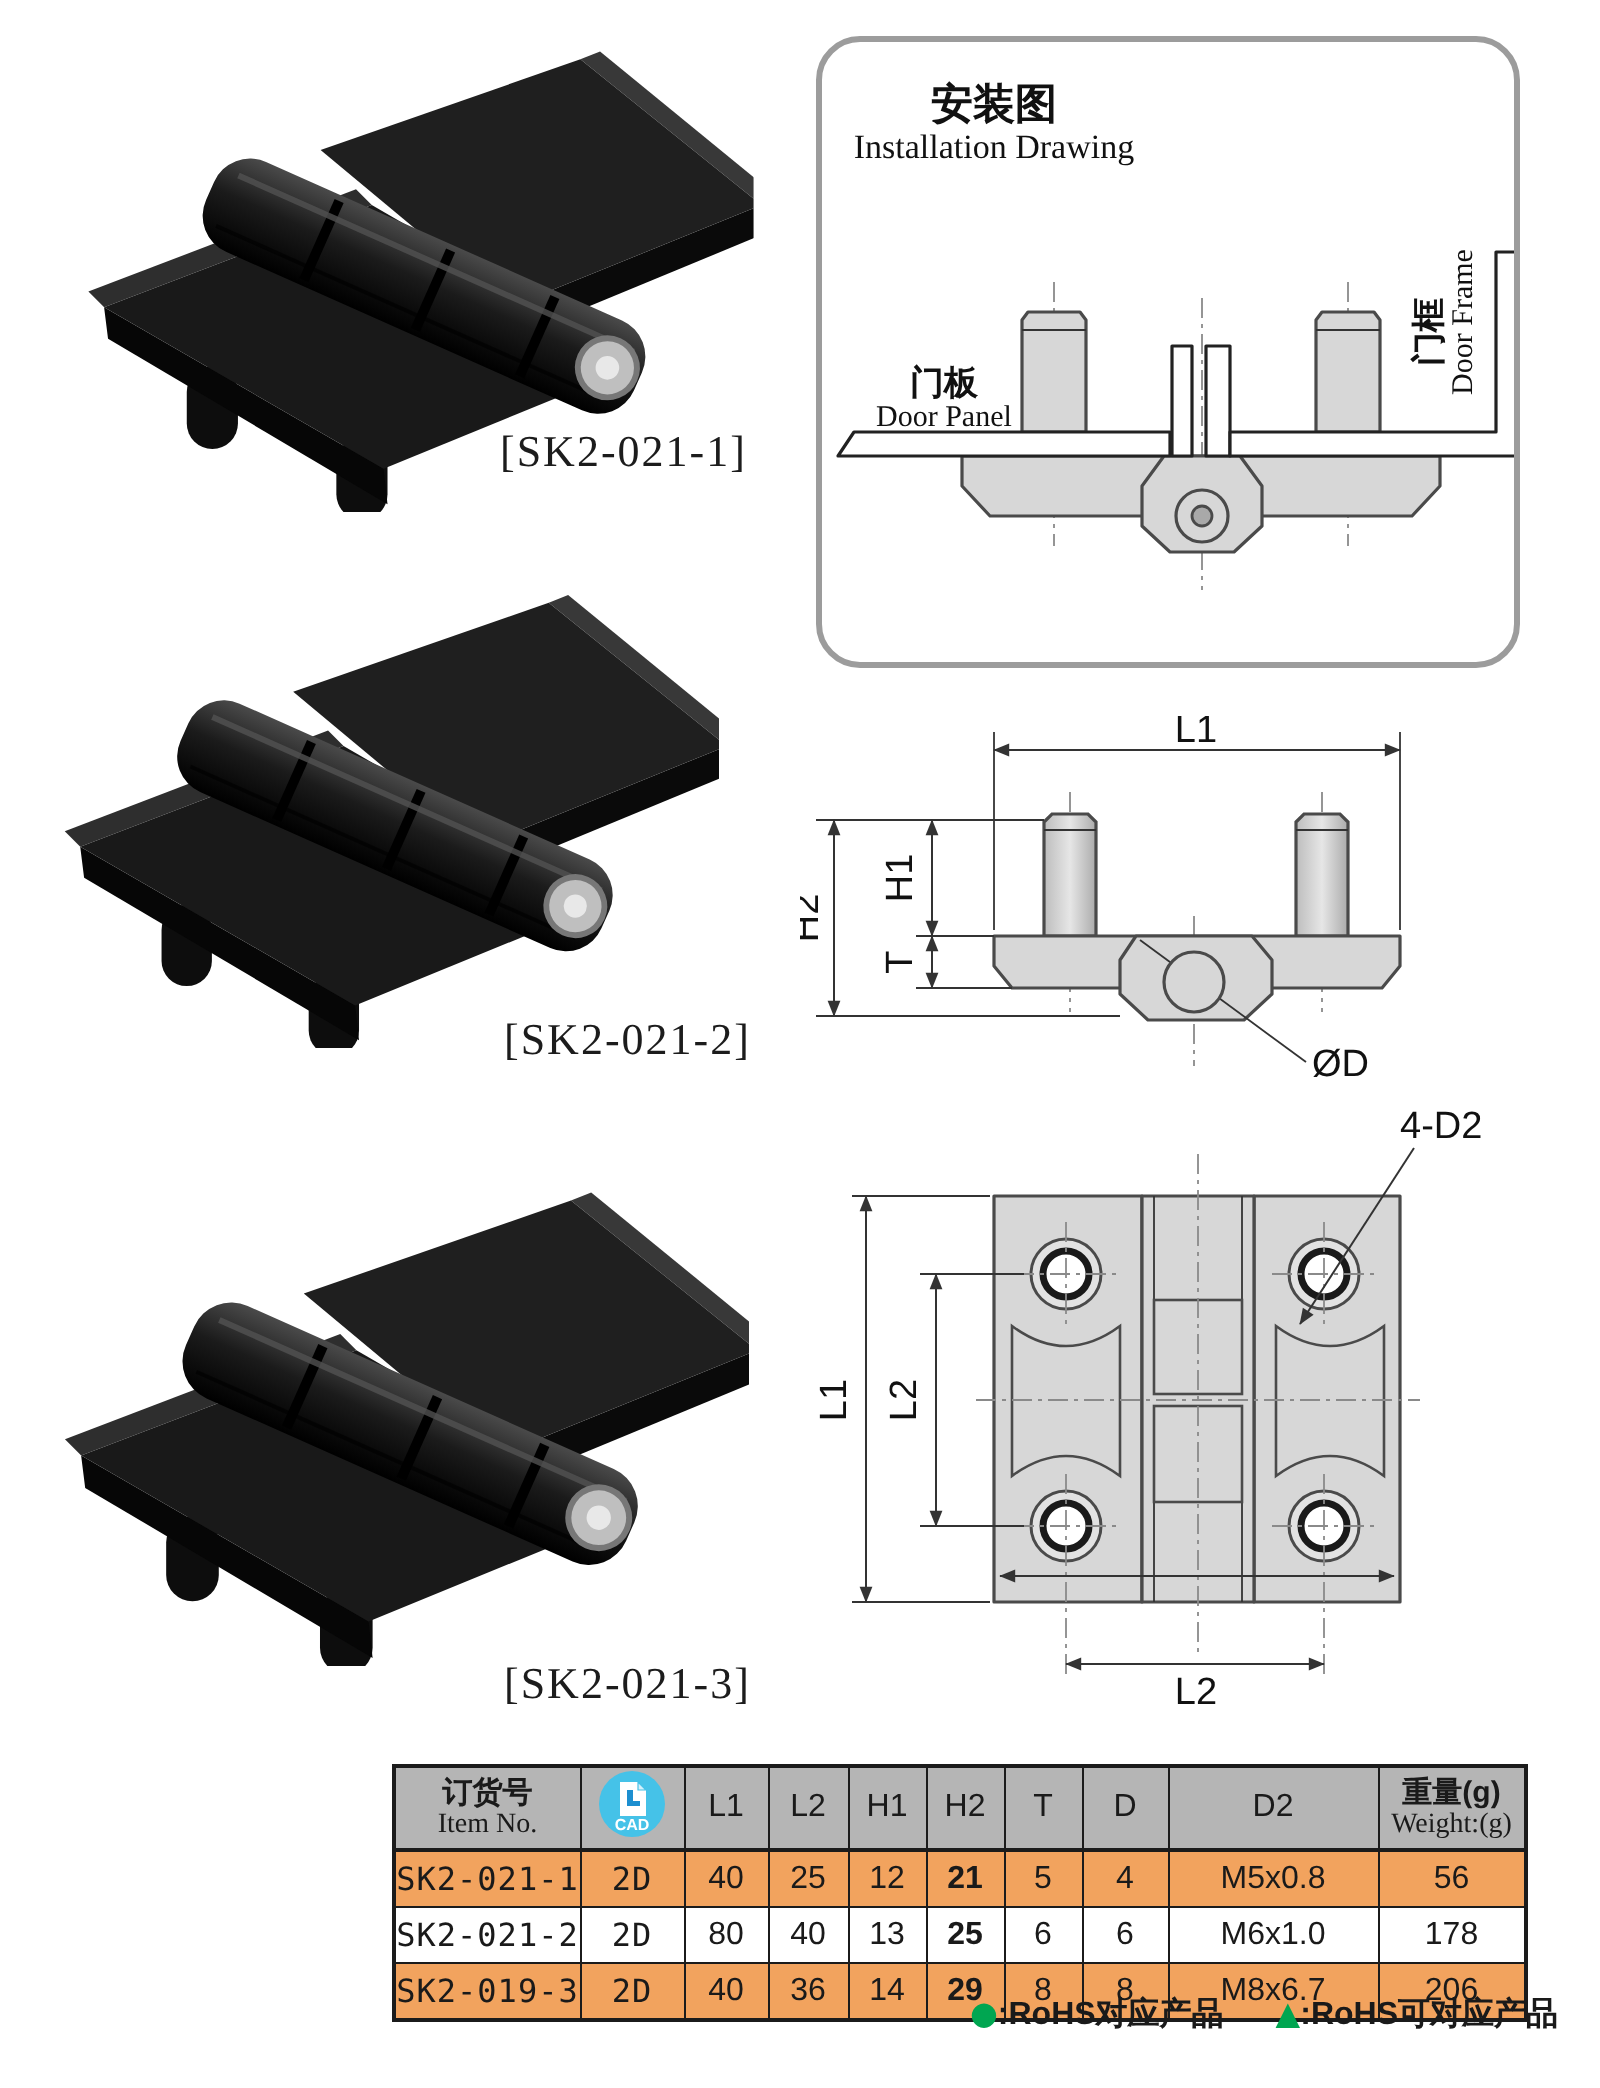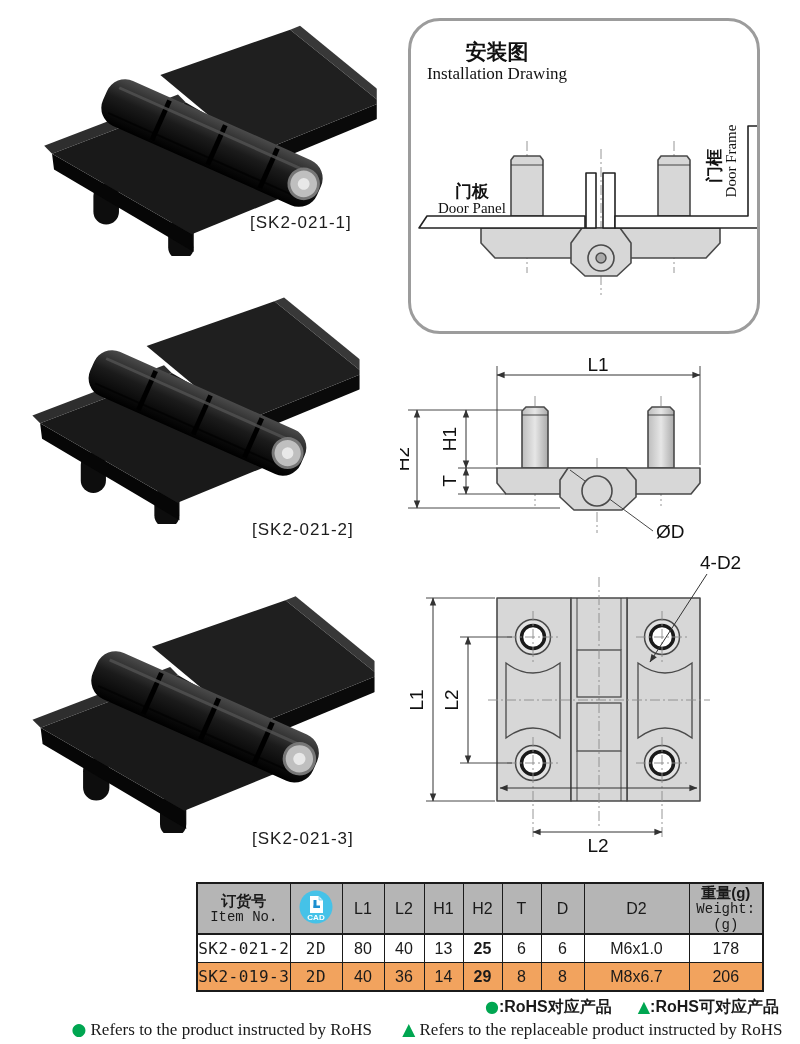--- a/index.html
+++ b/index.html
@@ -1,26 +1,26 @@
 <!DOCTYPE html>
 <html><head>
 <meta charset="utf-8">
 <style>
   html,body{margin:0;padding:0;background:#fff;}
   .page{position:relative;width:800px;height:1044px;background:#ffffff;overflow:hidden;
         font-family:"Liberation Sans",sans-serif;color:#1a1a1a;}
 
   
   .photo{position:absolute;}
-  .model-label{position:absolute;font-family:Liberation Sans, sans-serif;
-               font-size:17px;letter-spacing:1px;color:#1c1c1c;white-space:nowrap;}
+  .model-label{position:absolute;font-family:Liberation Serif, serif;
+               font-size:22px;letter-spacing:1px;color:#1c1c1c;white-space:nowrap;}
 
   
   .install-box{position:absolute;left:408px;top:18px;width:352px;height:316px;
-               border:3px solid #9c9c9c;border-radius:32px;box-sizing:border-box;background:#fff;}
+               border:3px solid #9c9c9c;border-radius:22px;box-sizing:border-box;background:#fff;}
   .install-box svg{display:block;width:100%;height:100%;}
 
   
   .sideview{position:absolute;left:400px;top:358px;}
   .frontview{position:absolute;left:400px;top:552px;}
 
   svg .part{fill:#d7d7d7;stroke:#4a4a4a;stroke-width:1.6;stroke-linejoin:round;}
   svg .wpart{fill:#ffffff;stroke:#222;stroke-width:1.6;stroke-linejoin:round;}
   svg .dim{stroke:#333;stroke-width:1;fill:none;}
   svg .ext{stroke:#333;stroke-width:.9;fill:none;}
@@ -32,21 +32,21 @@
 
   
   .spec-table{position:absolute;left:196px;top:882px;border-collapse:collapse;table-layout:fixed;
               border:2px solid #1b1b1b;}
   .spec-table th,.spec-table td{border:1px solid #1b1b1b;text-align:center;vertical-align:middle;
               padding:0;overflow:hidden;}
   .spec-table thead th{background:#b5b5b5;height:40px;font-weight:normal;}
   .spec-table thead{border-bottom:2px solid #1b1b1b;}
   .spec-table tbody td{height:27px;font-size:16px;}
   .hdr-zh{display:block;font-weight:bold;font-size:15px;line-height:17px;}
-  .hdr-en{display:block;font-family:Liberation Mono, monospace;font-size:14px;line-height:16px;}
+  .hdr-en{display:block;font-family:Liberation Serif, serif;font-size:14px;line-height:16px;}
   .hdr-dim{font-size:16px;}
   .row-orange td{background:#f2a35e;}
   .row-white td{background:#ffffff;}
   .item-code{font-family:"DejaVu Sans Mono",monospace;font-size:14px;letter-spacing:.5px;}
   .b{font-weight:bold;}
 
   
   .legend-zh{position:absolute;left:213px;top:997px;width:566px;text-align:right;
              font-size:16px;font-weight:bold;white-space:nowrap;}
   .legend-en{position:absolute;left:62px;top:1019px;width:730px;text-align:center;
@@ -134,21 +134,21 @@
       <text class="zhtext" font-size="17" text-anchor="middle" transform="rotate(-90 309 145)" x="309" y="145">门框</text>
       <text class="entext" font-size="15" text-anchor="middle" transform="rotate(-90 325 140)" x="325" y="140">Door Frame</text>
     </svg>
   </div>
 
   <div class="photo" style="left:30px;top:282px;width:330px;height:242px;">
     <svg width="330" height="242" viewBox="0 0 340 250">
         <use href="#hinge"></use>
       </svg>
   </div>
-  <div class="model-label" style="left:252px;top:520px;">[SK2-021-2]</div>
+  <div class="model-label" style="left:252px;top:507px;">[SK2-021-2]</div>
 
   <svg class="sideview" width="400" height="195" viewBox="0 0 400 195">
 
     <line class="cl" x1="135" y1="38" x2="135" y2="148"></line>
     <line class="cl" x1="261" y1="38" x2="261" y2="148"></line>
     <line class="cl" x1="197" y1="100" x2="197" y2="175"></line>
 
     <line class="ext" x1="97" y1="8" x2="97" y2="107"></line>
     <line class="ext" x1="300" y1="8" x2="300" y2="107"></line>
     <line class="dim" x1="97" y1="17" x2="300" y2="17" marker-start="url(#ar)" marker-end="url(#ar)"></line>
@@ -284,20 +284,32 @@
         <th class="hdr-dim">T</th>
         <th class="hdr-dim">D</th>
         <th class="hdr-dim">D2</th>
         <th>
           <span class="hdr-zh">重量(g)</span>
           <span class="hdr-en">Weight:(g)</span>
         </th>
       </tr>
     </thead>
     <tbody>
+      <tr class="row-orange">
+        <td class="item-code">SK2-021-1</td>
+        <td class="item-code">2D</td>
+        <td>40</td>
+        <td>25</td>
+        <td>12</td>
+        <td class="b">21</td>
+        <td>5</td>
+        <td>4</td>
+        <td>M5x0.8</td>
+        <td>56</td>
+      </tr>
       <tr class="row-white">
         <td class="item-code">SK2-021-2</td>
         <td class="item-code">2D</td>
         <td>80</td>
         <td>40</td>
         <td>13</td>
         <td class="b">25</td>
         <td>6</td>
         <td>6</td>
         <td>M6x1.0</td>
@@ -314,20 +326,14 @@
         <td>8</td>
         <td>M8x6.7</td>
         <td>206</td>
       </tr>
     </tbody>
   </table>
 
   <div class="legend-zh">
     <span class="green">●</span><span>:RoHS对应产品</span><span class="green lg-gap">▲</span><span>:RoHS可对应产品</span>
   </div>
-  <div class="legend-en">
-    <span class="green">●</span>
-    <span>Refers to the product instructed by RoHS</span>
-    <span class="green lg-gap">▲</span>
-    <span>Refers to the replaceable product instructed by RoHS</span>
-  </div>
 
 </div>
 
 </body></html>

